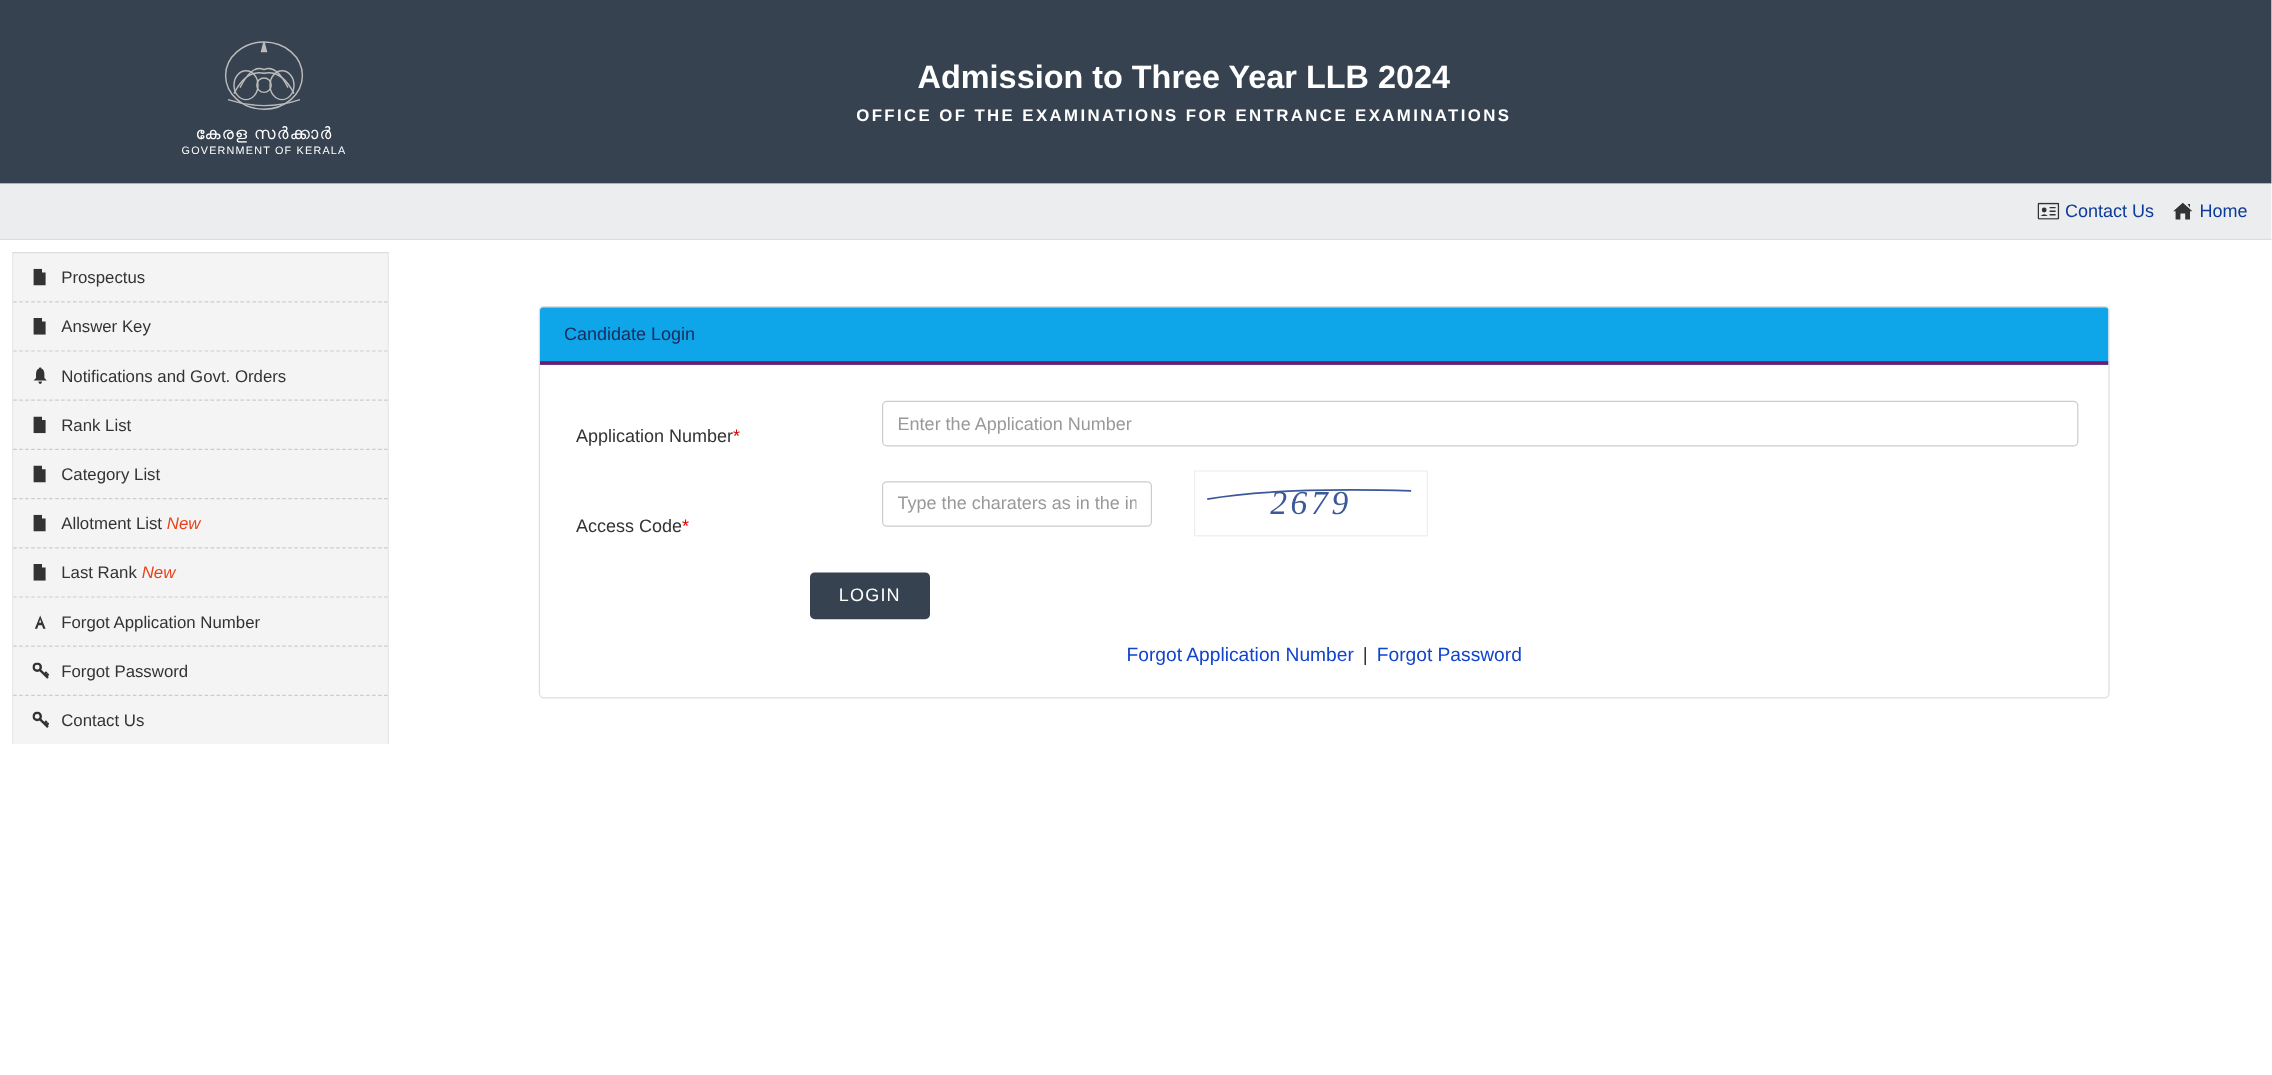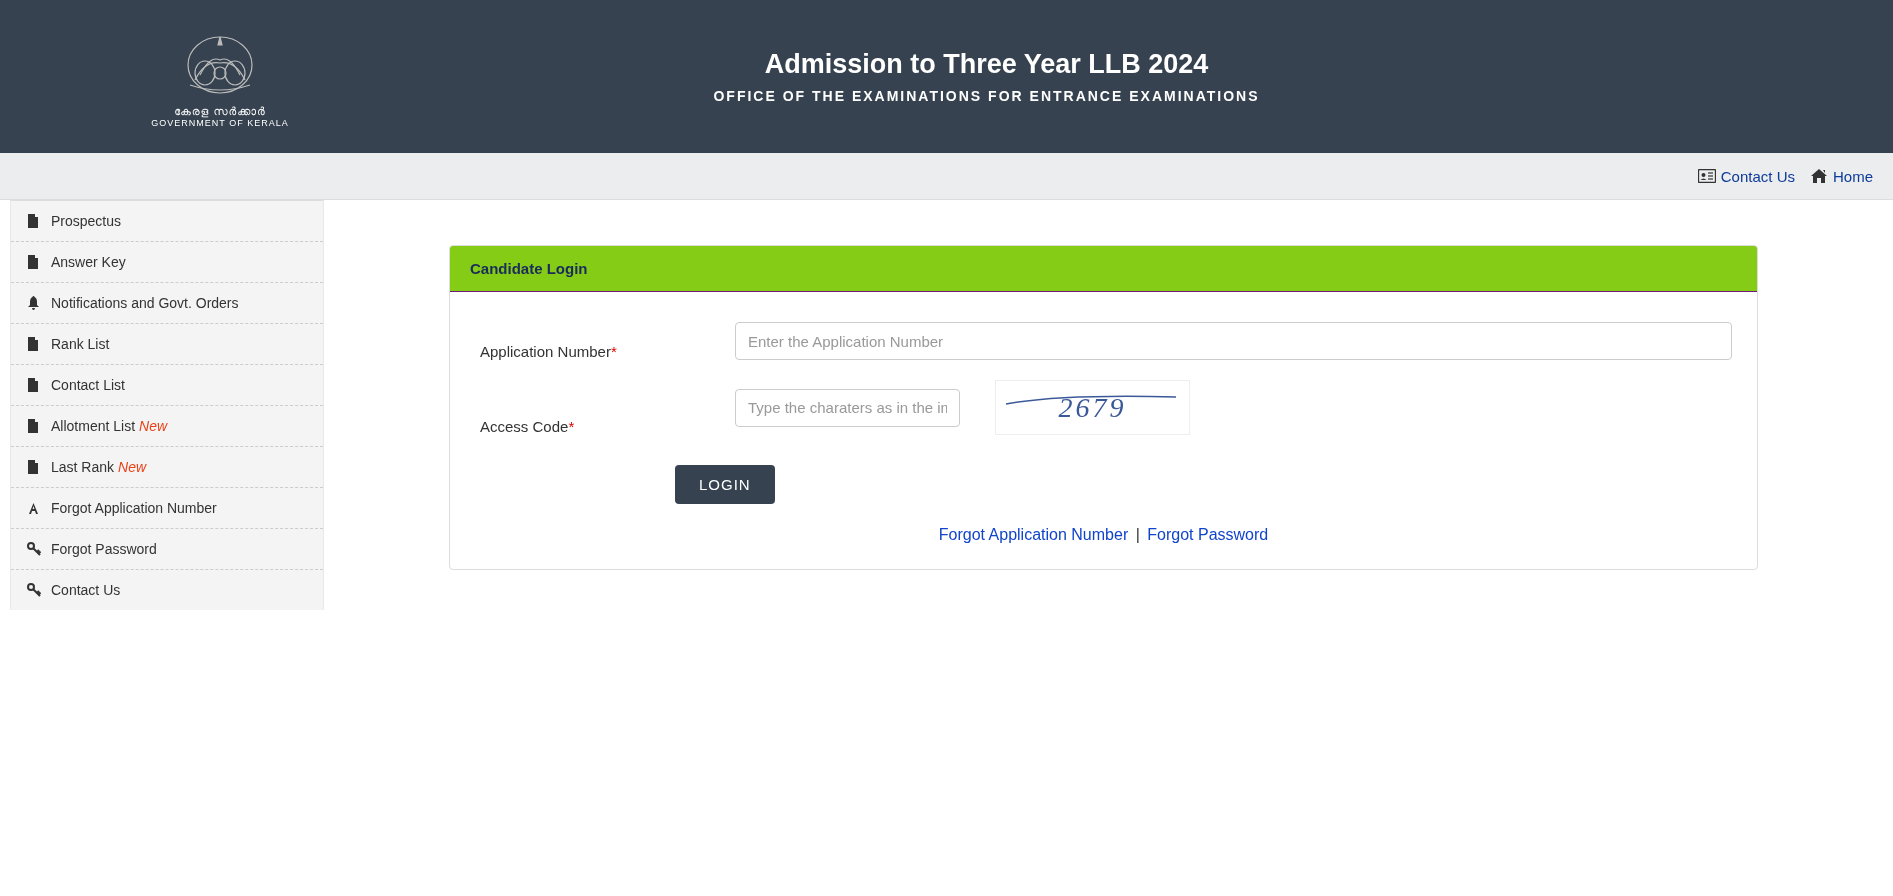--- a/index.html
+++ b/index.html
@@ -15,42 +15,42 @@
   width: 200px;
   text-align: center;
   color: #fff;
   margin-left: 80px;
 }
 .emblem {
   width: 100px;
   height: 75px;
   margin: 0 auto 5px;
 }
-.logo-text1 { font-size: 11px; letter-spacing: 1px; }
+.logo-text1 { font-size: 14px; letter-spacing: 1px; }
 .logo-text2 { font-size: 9px; letter-spacing: 1px; }
 .header-titles {
   flex: 1;
   text-align: center;
   color: #fff;
   margin-right: 200px;
 }
 .main-title { font-size: 27px; font-weight: bold; margin-bottom: 8px; }
 .sub-title { font-size: 14px; letter-spacing: 2px; font-weight: bold; }
 .header-bar {
   background: #ecedee;
   height: 47px;
   display: flex;
   align-items: center;
   justify-content: flex-end;
   padding: 0 20px;
   border-bottom: 1px solid #ddd;
 }
 .top-link { color: #0d3b9b; font-size: 15px; text-decoration: none; margin-left: 15px; display: inline-flex; align-items: center; }
 .top-link-icon { margin-right: 5px; color: #333; }
-.content-area { display: flex; padding: 0 10px; min-height: 550px; }
+.content-area { display: flex; padding: 10px 10px; min-height: 550px; }
 .sidebar {
   width: 314px;
   background: #f4f4f4;
   border-top: 1px solid #ddd;
   border-left: 1px solid #e8e8e8;
   border-right: 1px solid #e8e8e8;
   height: fit-content;
 }
 .sidebar-item {
   padding: 12px 16px;
@@ -65,24 +65,24 @@
 .sidebar-icon { width: 16px; margin-right: 8px; display: inline-flex; }
 .new-badge { color: #e84118; font-size: 14px; font-weight: normal; margin-left: 4px; vertical-align: super; font-style: italic; }
 .main-panel { flex: 1; padding: 45px 125px; }
 .card {
   border: 1px solid #ddd;
   border-radius: 4px;
   overflow: hidden;
   background: #fff;
 }
 .card-header {
-  background: #84cc16;
+  background: #0ea5e9;
   padding: 14px 20px;
-  border-bottom: 1px solid #701a75;
-  font-weight: bold;
+  border-bottom: 3px solid #701a75;
+  font-weight: normal;
   font-size: 15px;
   color: #1a2b5c;
 }
 .card-body { padding: 30px 25px 25px; }
 .form-row { display: flex; align-items: flex-end; margin-bottom: 20px; }
 .form-label { width: 260px; font-size: 15px; color: #333; padding-left: 5px; }
 .form-input {
   height: 38px;
   border: 1px solid #ccc;
   border-radius: 4px;
@@ -209,21 +209,21 @@
           </svg>
         </span>
       <span>Rank List</span>
     </div>
     <div class="sidebar-item">
       <span class="sidebar-icon">
           <svg width="12" height="14" viewBox="0 0 12 14">
             <path d="M1 0 L8 0 L11 3 L11 14 L1 14 Z M8 0 L8 3 L11 3" fill="#333"></path>
           </svg>
         </span>
-      <span>Contact List</span>
+      <span>Category List</span>
     </div>
     <div class="sidebar-item">
       <span class="sidebar-icon">
           <svg width="12" height="14" viewBox="0 0 12 14">
             <path d="M1 0 L8 0 L11 3 L11 14 L1 14 Z M8 0 L8 3 L11 3" fill="#333"></path>
           </svg>
         </span>
       <span>Allotment List</span>
       <span class="new-badge">New</span>
     </div>

